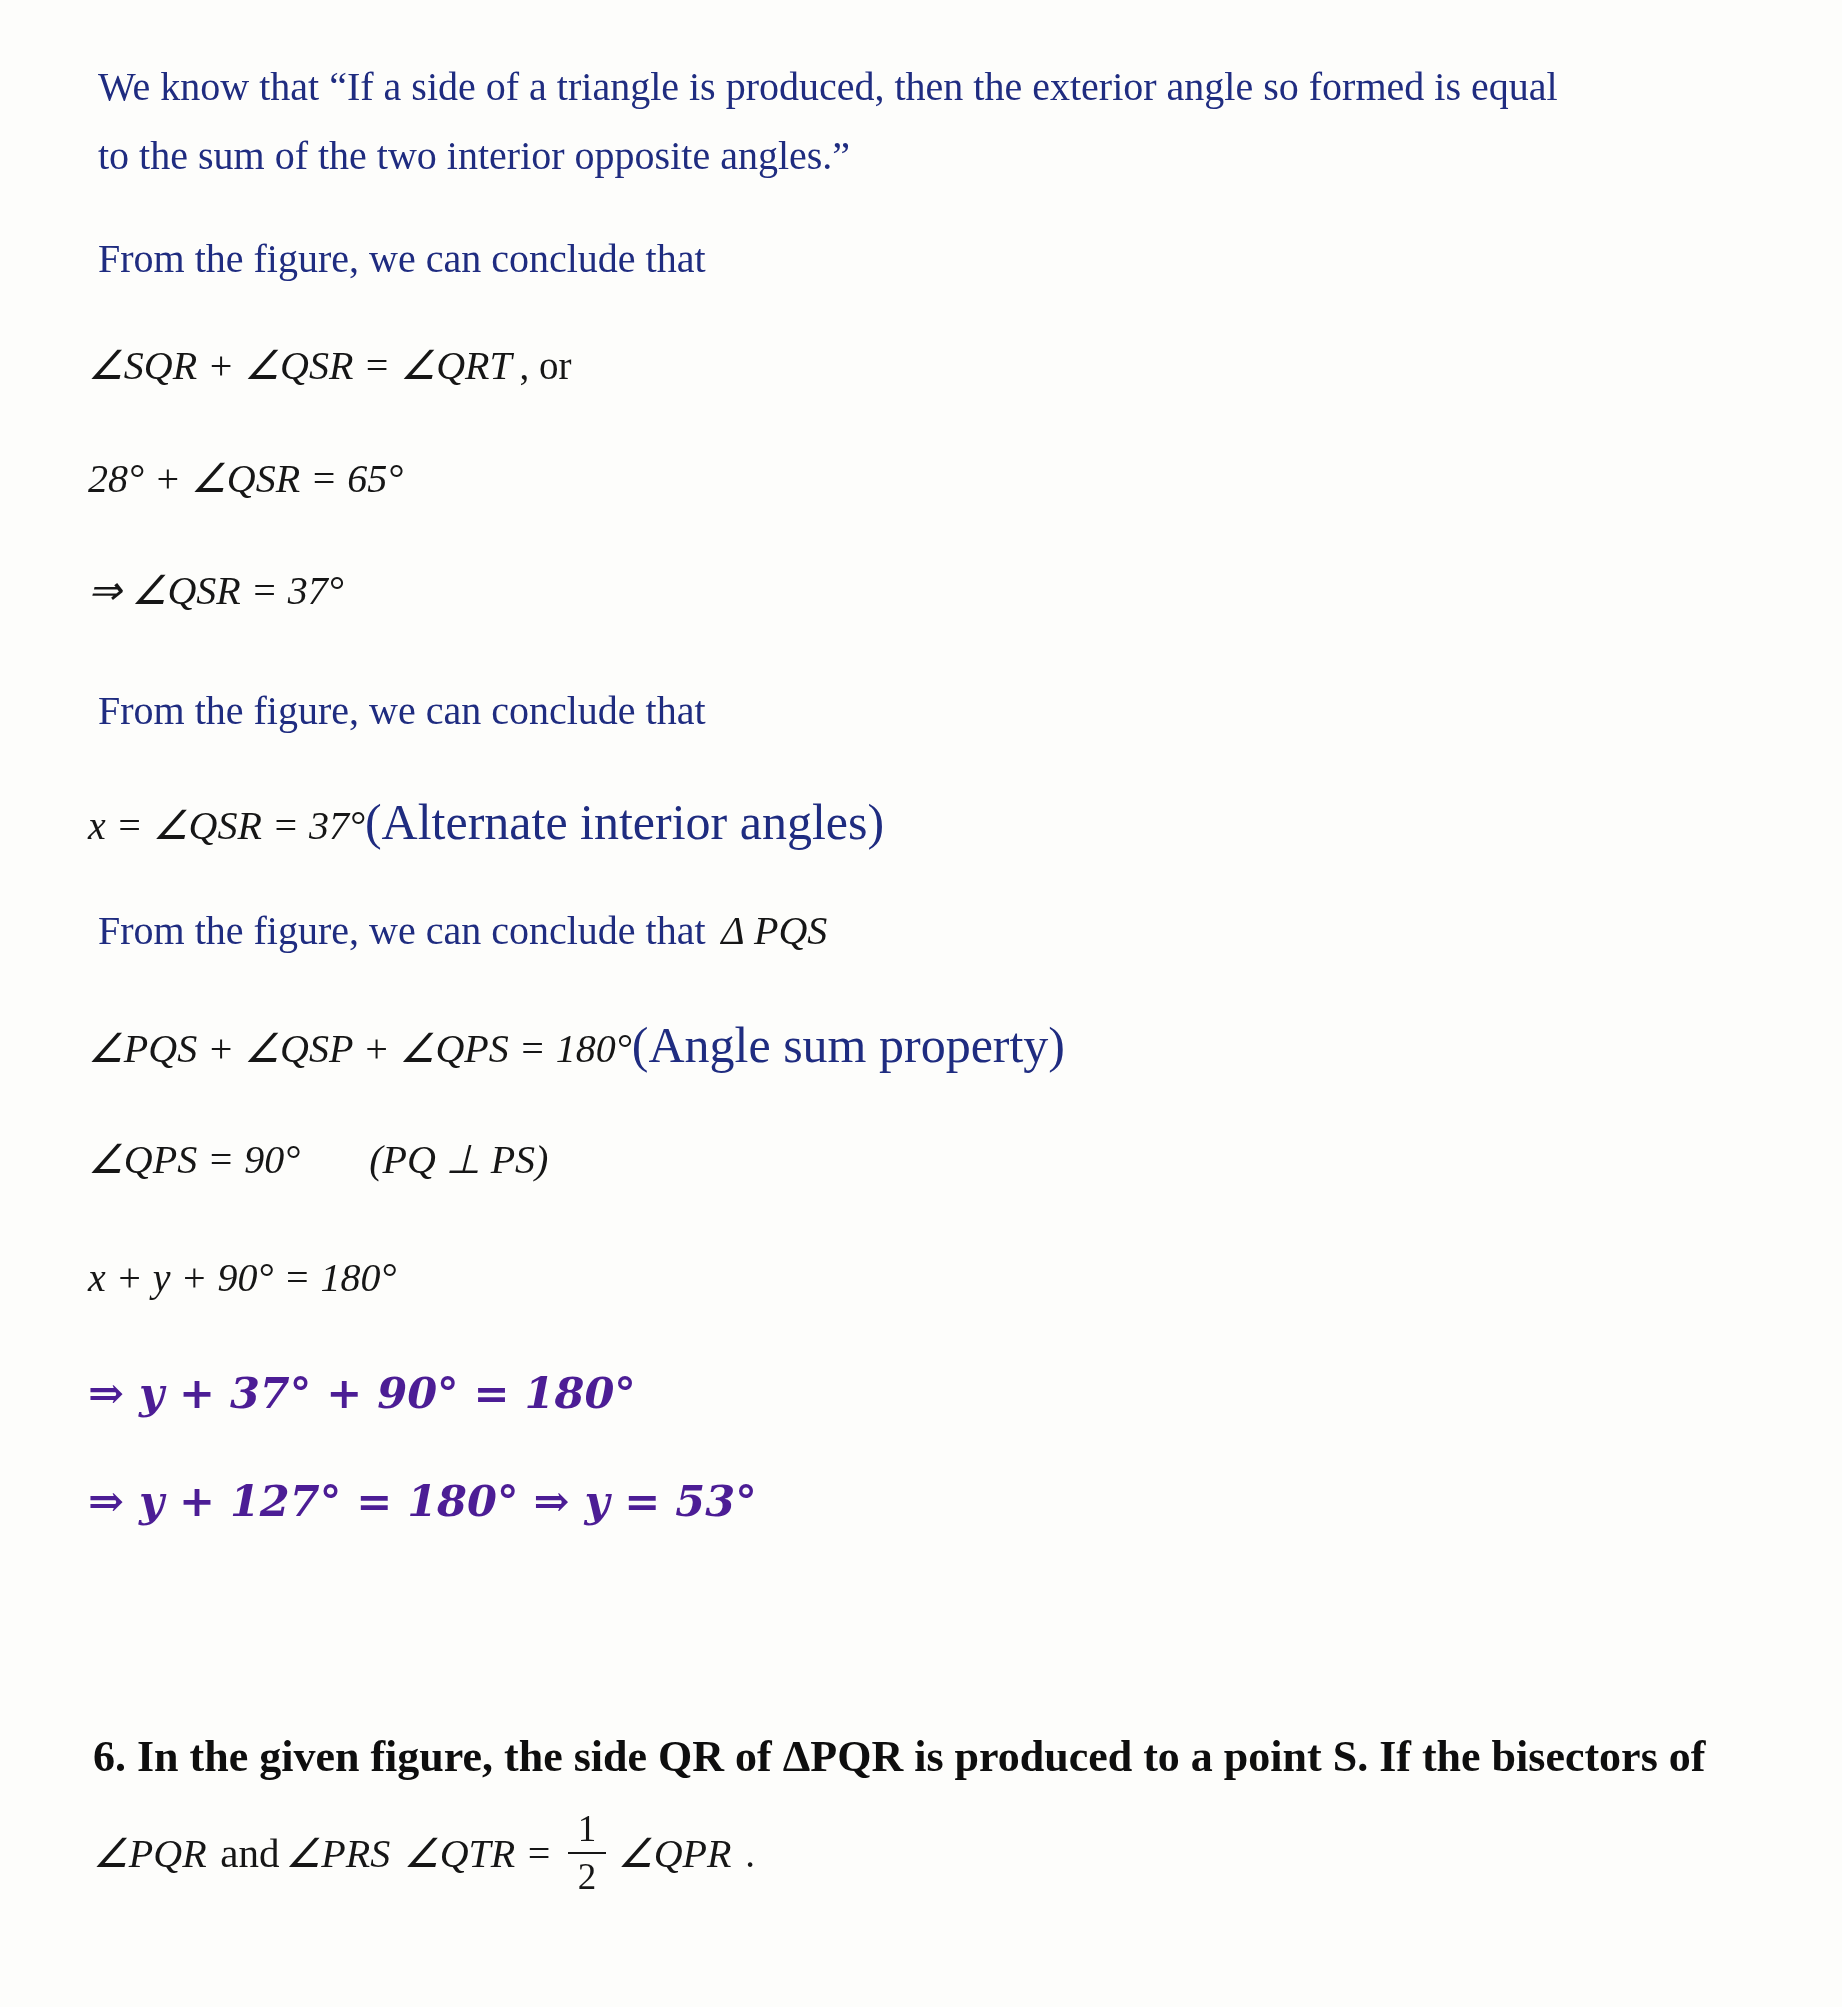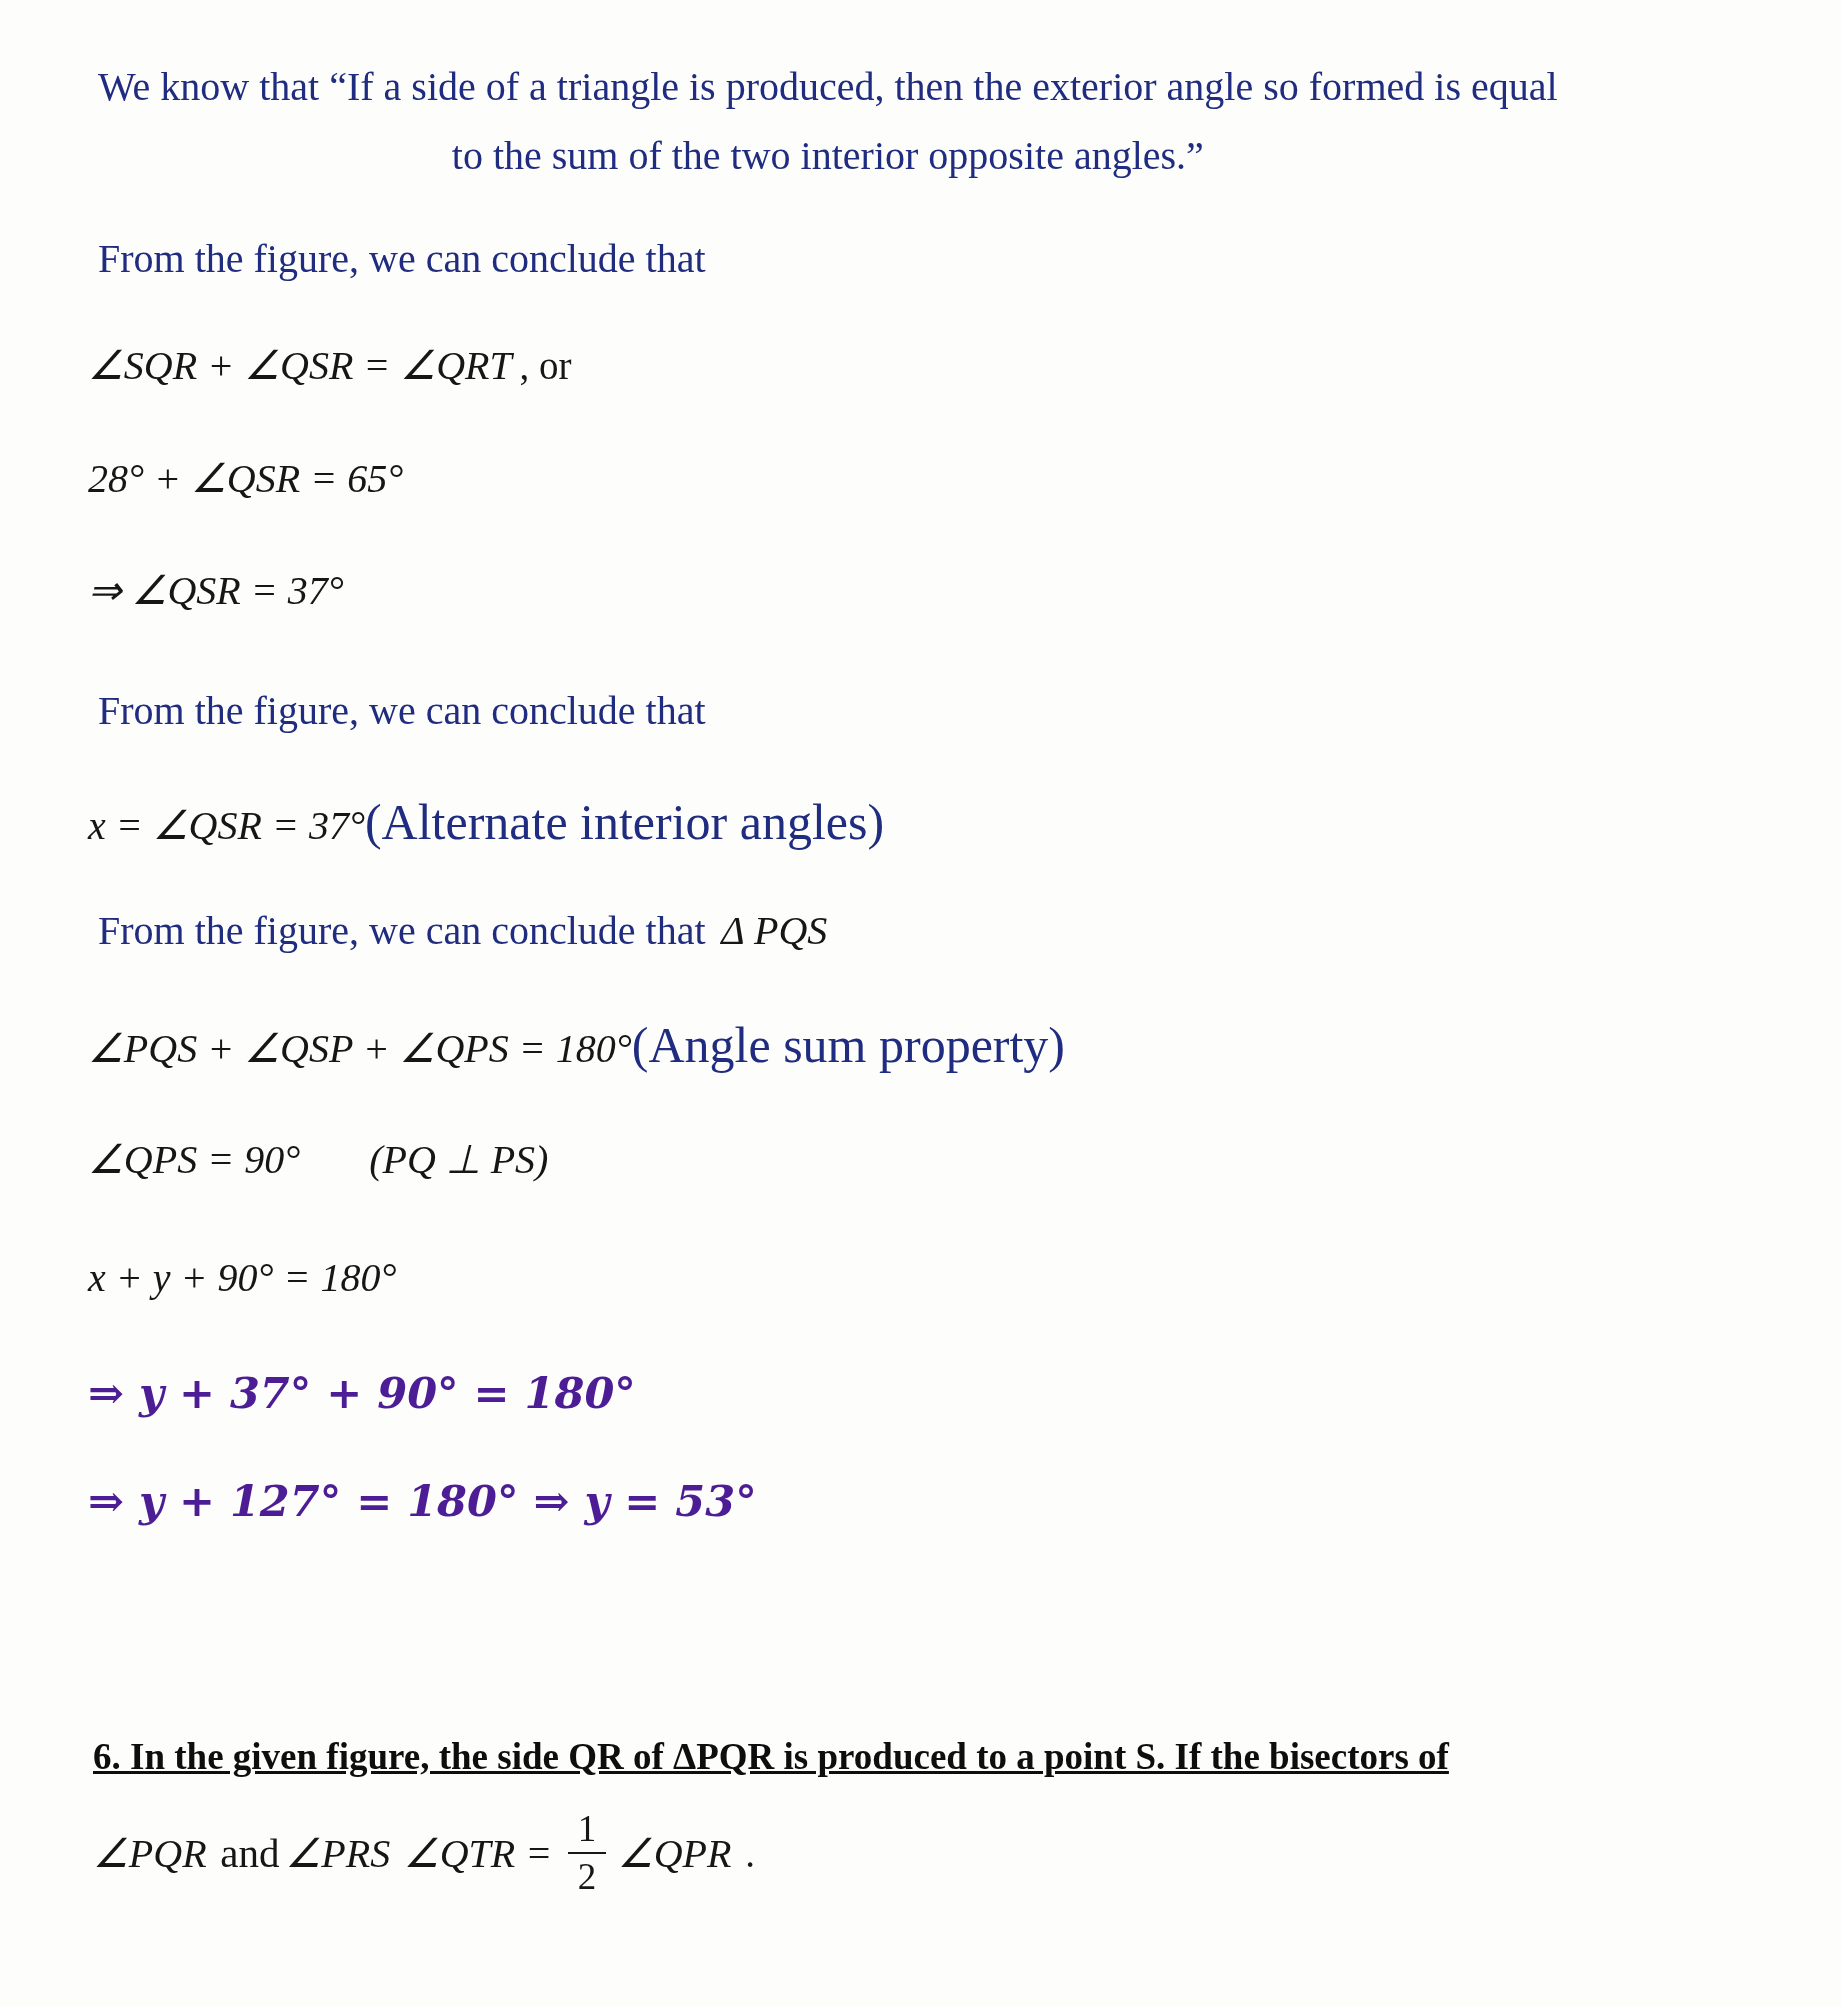--- a/index.html
+++ b/index.html
@@ -1,20 +1,20 @@
 <!DOCTYPE html>
 <html style="--text-blue: #1f2c80; --math-black: #161616; --background: #fdfdfb;"><head>
 <meta charset="utf-8">
 <style>
   :root{
     --text-blue:#1f2c80;
     --math-black:#161616;
     --background:#fdfdfb;
   }
-  *{margin:0;padding:0;box-sizing:border-box;text-align:center;}
+  *{margin:0;padding:0;box-sizing:border-box;}
   html,body{width:1843px;height:2007px;}
   body{
     background:var(--background);
     font-family:"Liberation Serif", serif;
   }
   .page{
     position:relative;
     width:1843px;
     height:2007px;
     overflow:hidden;
@@ -57,24 +57,23 @@
     color:var(--text-blue);
     font-size:50px;
     font-style:normal;
     margin-left:0;
   }
   .gapmath{margin-left:69px;}
   .leadmath{margin-left:15.7px;}
   .qbold{
     font-family:"Liberation Serif", serif;
     font-weight:bold;
-    font-size:37px;
+    font-size:44px;
     line-height:55px;
     color:#0e0e0e;
-    text-decoration:underline;
   }
   .qrow{
     display:flex;
     align-items:center;
     height:122px;
   }
   .qrow .math{margin-right:13.7px;}
   .qrow .qbold{margin-right:13.7px;}
   .andword{
     font-style:normal;

